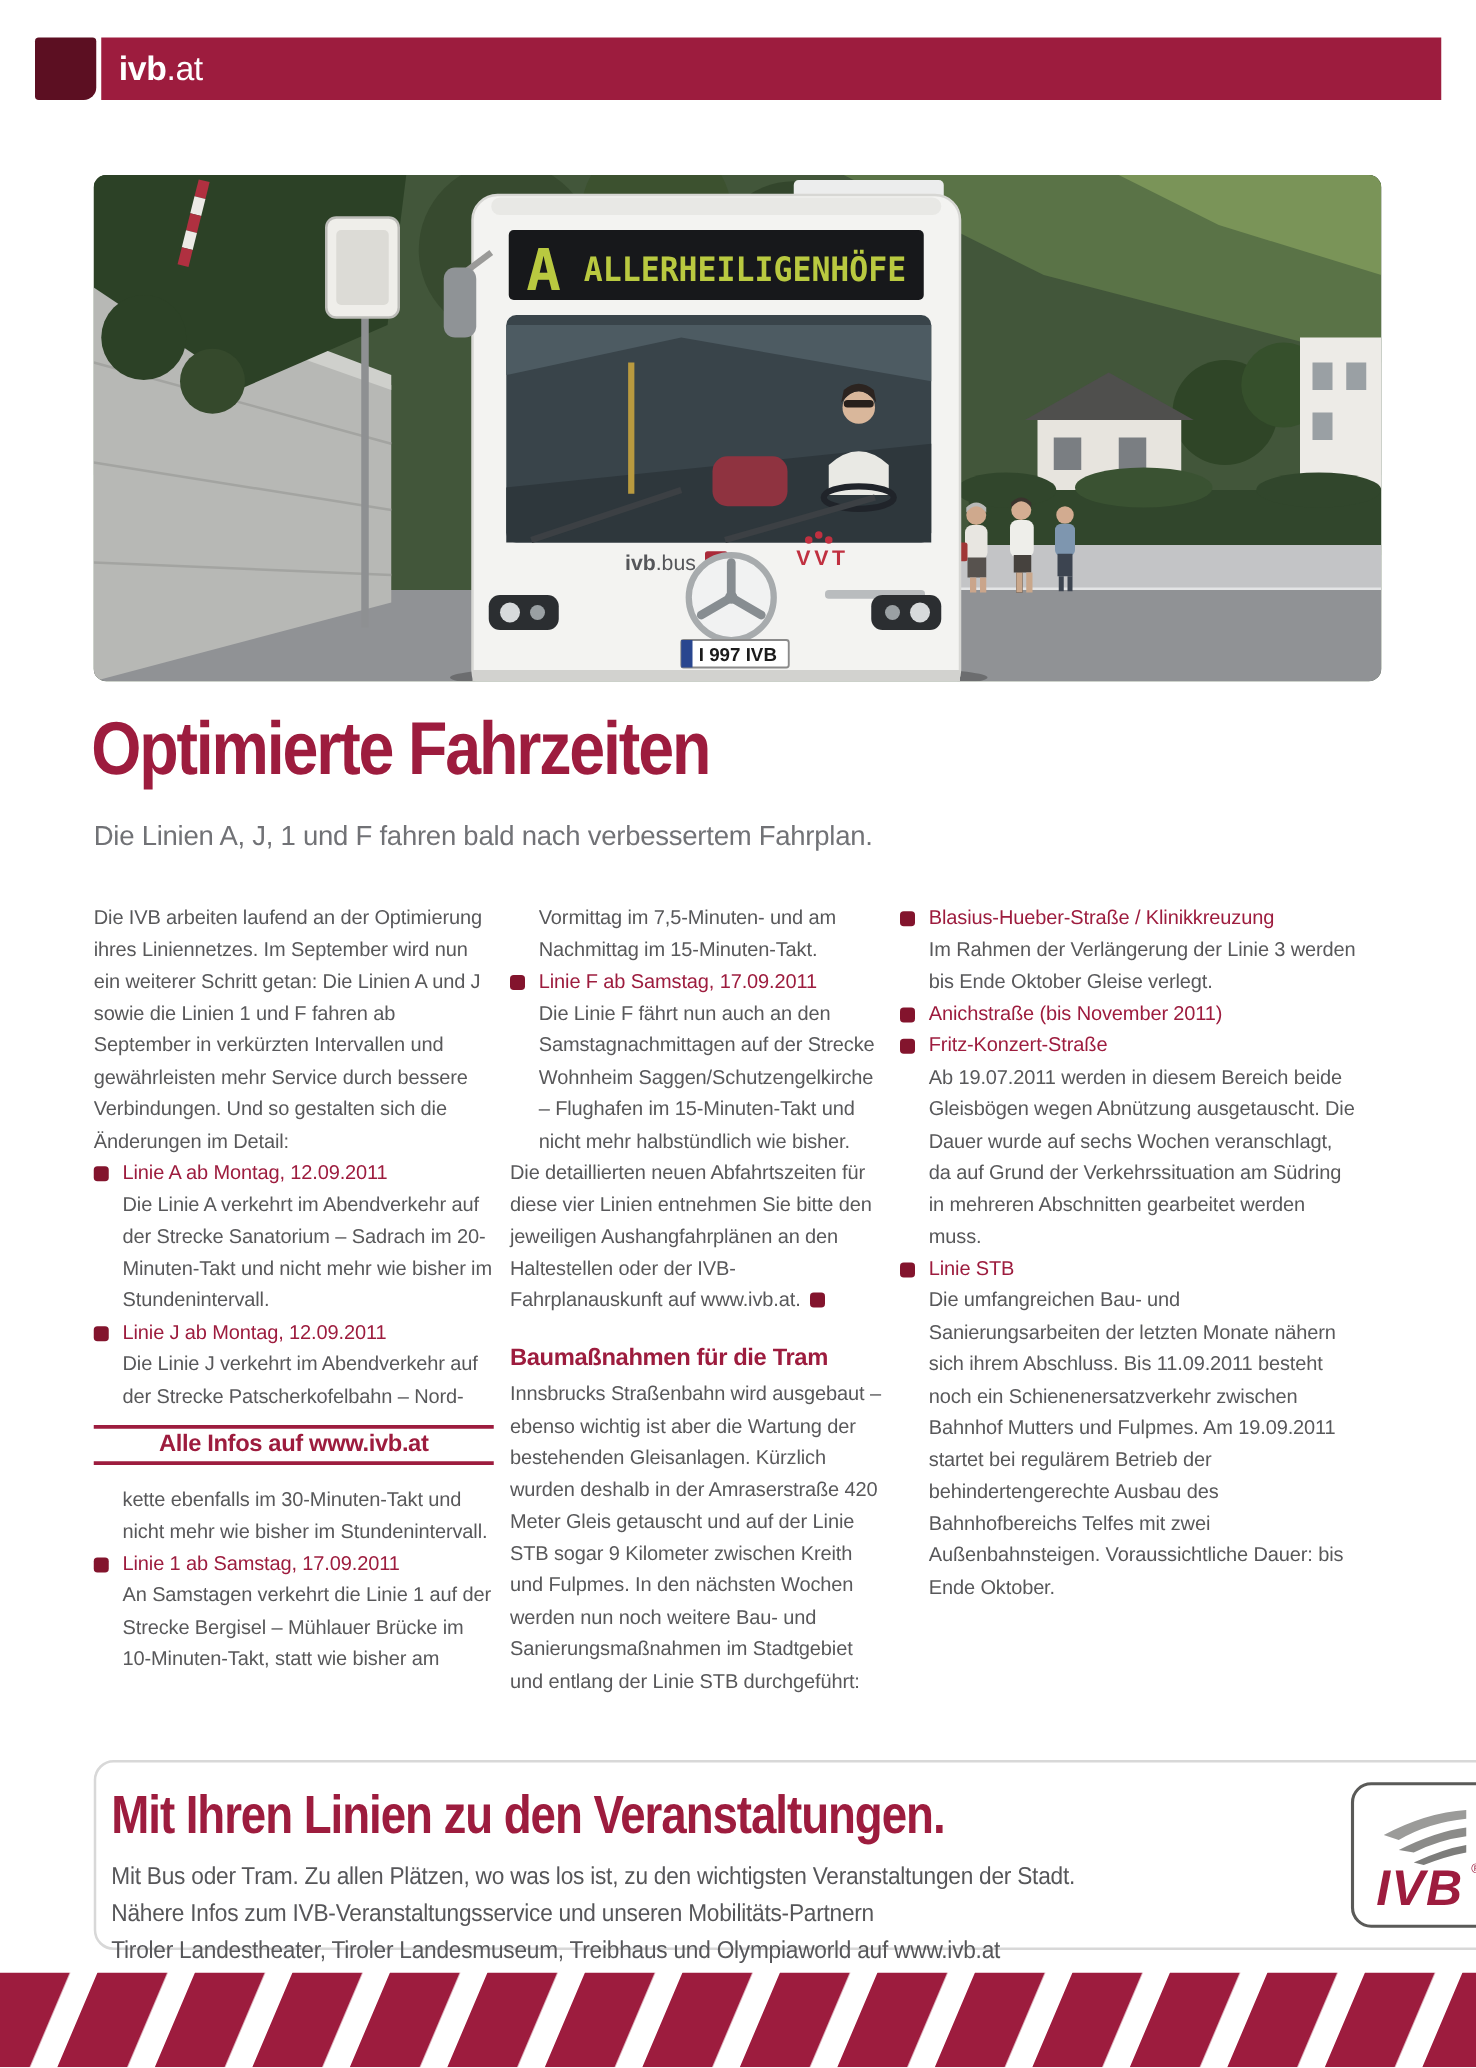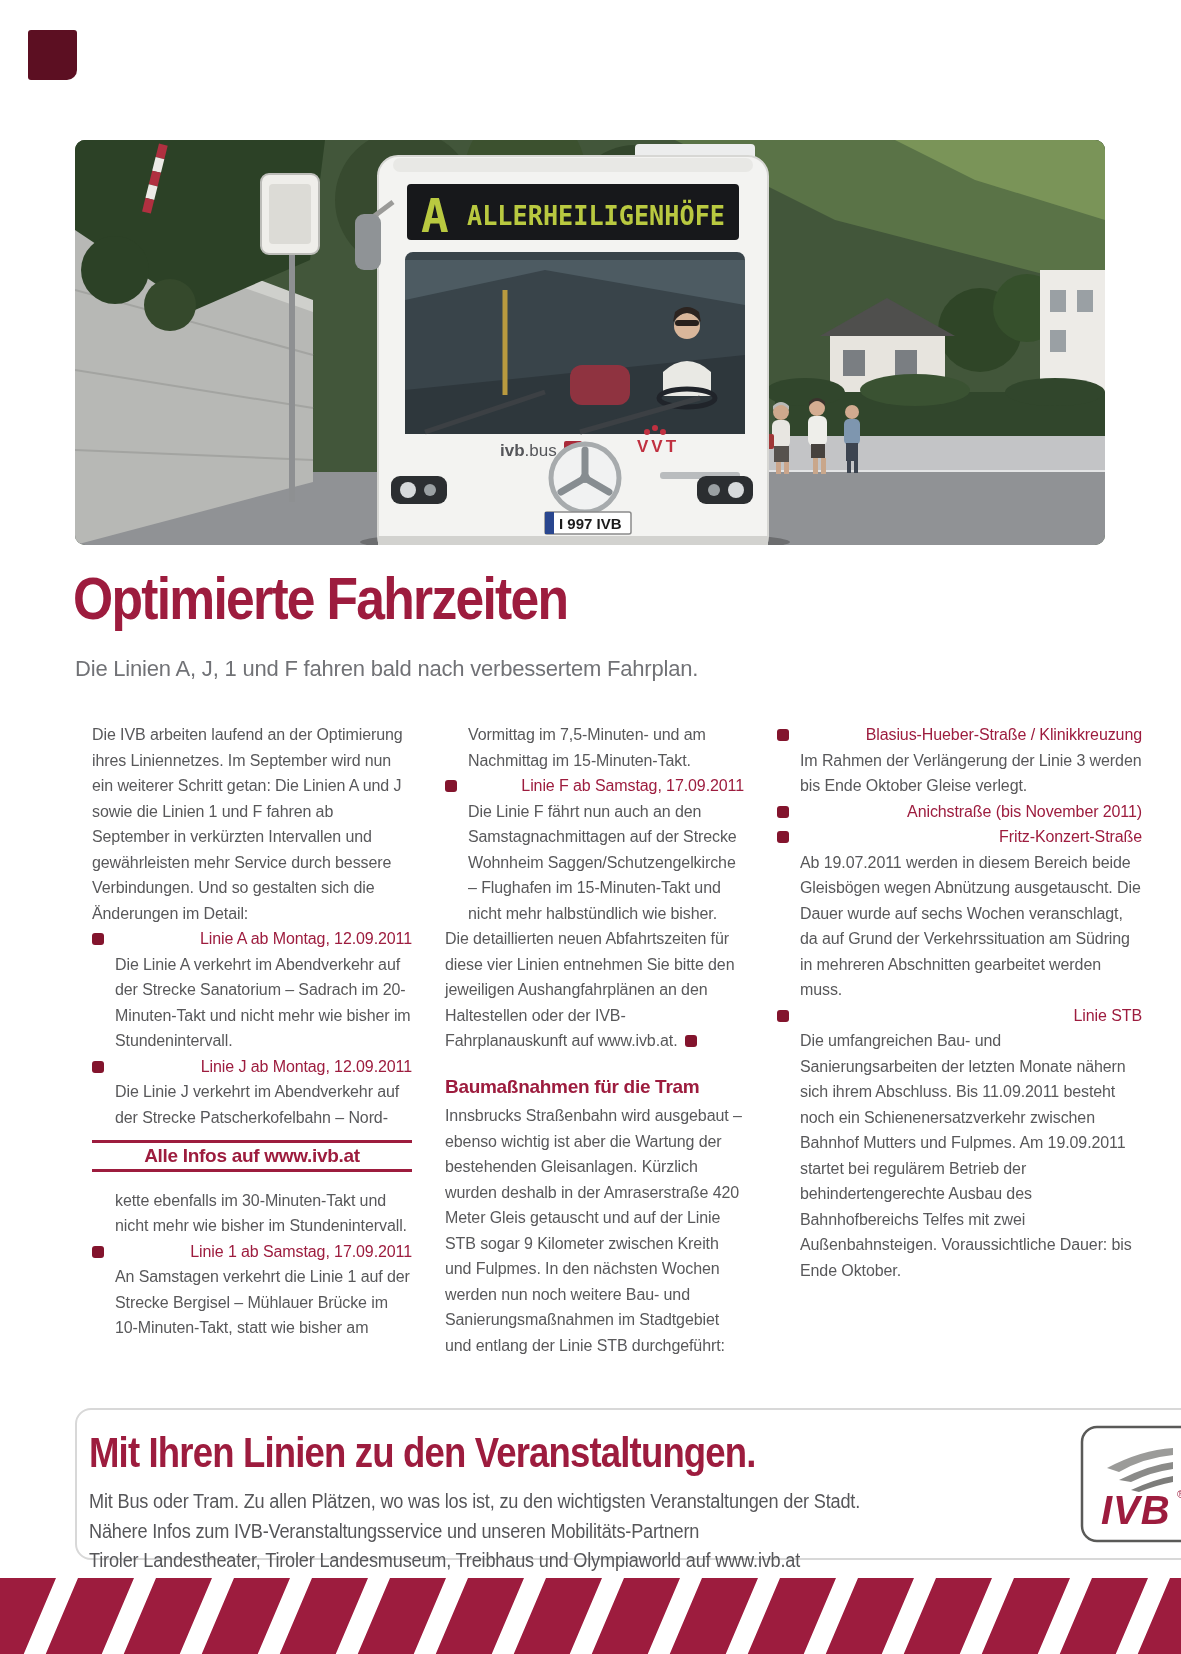--- a/index.html
+++ b/index.html
@@ -29,32 +29,32 @@
     position:absolute;left:73px;top:564px;margin:0;color:#9d1c3e;
     font-size:60px;font-weight:bold;letter-spacing:-2px;white-space:nowrap;
     transform:scaleX(.86);transform-origin:left center;
   }
   .subtitle{
     position:absolute;left:75px;top:656px;margin:0;color:#717276;
     font-size:22px;letter-spacing:-.2px;white-space:nowrap;
   }
   
   .columns{
-    position:absolute;left:92px;top:722px;width:1030px;height:684px;
-    display:grid;grid-template-columns:320px 299px 365px;column-gap:33px;
+    position:absolute;left:75px;top:722px;width:1030px;height:684px;
+    display:grid;grid-template-columns:320px 299px 365px;column-gap:13px;
     font-size:16px;line-height:25.5px;letter-spacing:-.1px;color:#58585a;
   }
   .columns p{margin:0;}
   .intro{margin-bottom:25px;}
   .item{position:relative;padding-left:23px;}
   .bullet{
     position:absolute;left:0;top:7px;width:12px;height:12px;border-radius:3px;
     background:#83142d;
   }
-  .item-head{color:#9d1c3e;text-align:right;}
+  .item-head{color:#9d1c3e;}
   .indent{padding-left:23px;}
   .para{margin-top:22px;}
   .section-head{
     margin:20px 0 4px;color:#9d1c3e;font-size:19px;font-weight:bold;letter-spacing:-.3px;
   }
   .endmark{
     display:inline-block;width:12px;height:12px;border-radius:3px;background:#83142d;
     margin-left:8px;vertical-align:-1px;
   }
   .infobox{margin:10px 0 16px;}
@@ -79,20 +79,23 @@
   .event-logo{position:absolute;right:20px;top:14px;width:120px;height:120px;}
   
   .stripes{position:absolute;left:0;top:1578px;width:1181px;height:76px;}
 </style>
 </head>
 <body>
 
 <div class="page">
 
   <div class="masthead-block"></div>
+  <div class="masthead-bar">
+    <span class="brand"><b>ivb</b><span>.at</span></span>
+  </div>
 
   <figure class="photo">
     <svg width="1030" height="405" viewBox="0 0 1030 405" xmlns="http://www.w3.org/2000/svg">
 
       <g>
         <rect x="0" y="0" width="1030" height="240" fill="#42563a"></rect>
         <circle cx="330" cy="60" r="70" fill="#374a2f"></circle>
         <circle cx="450" cy="30" r="60" fill="#3c512f"></circle>
         <circle cx="560" cy="70" r="65" fill="#33462c"></circle>
         <path d="M600 0 L1030 0 L1030 150 L760 80 Z" fill="#5a7347"></path>

